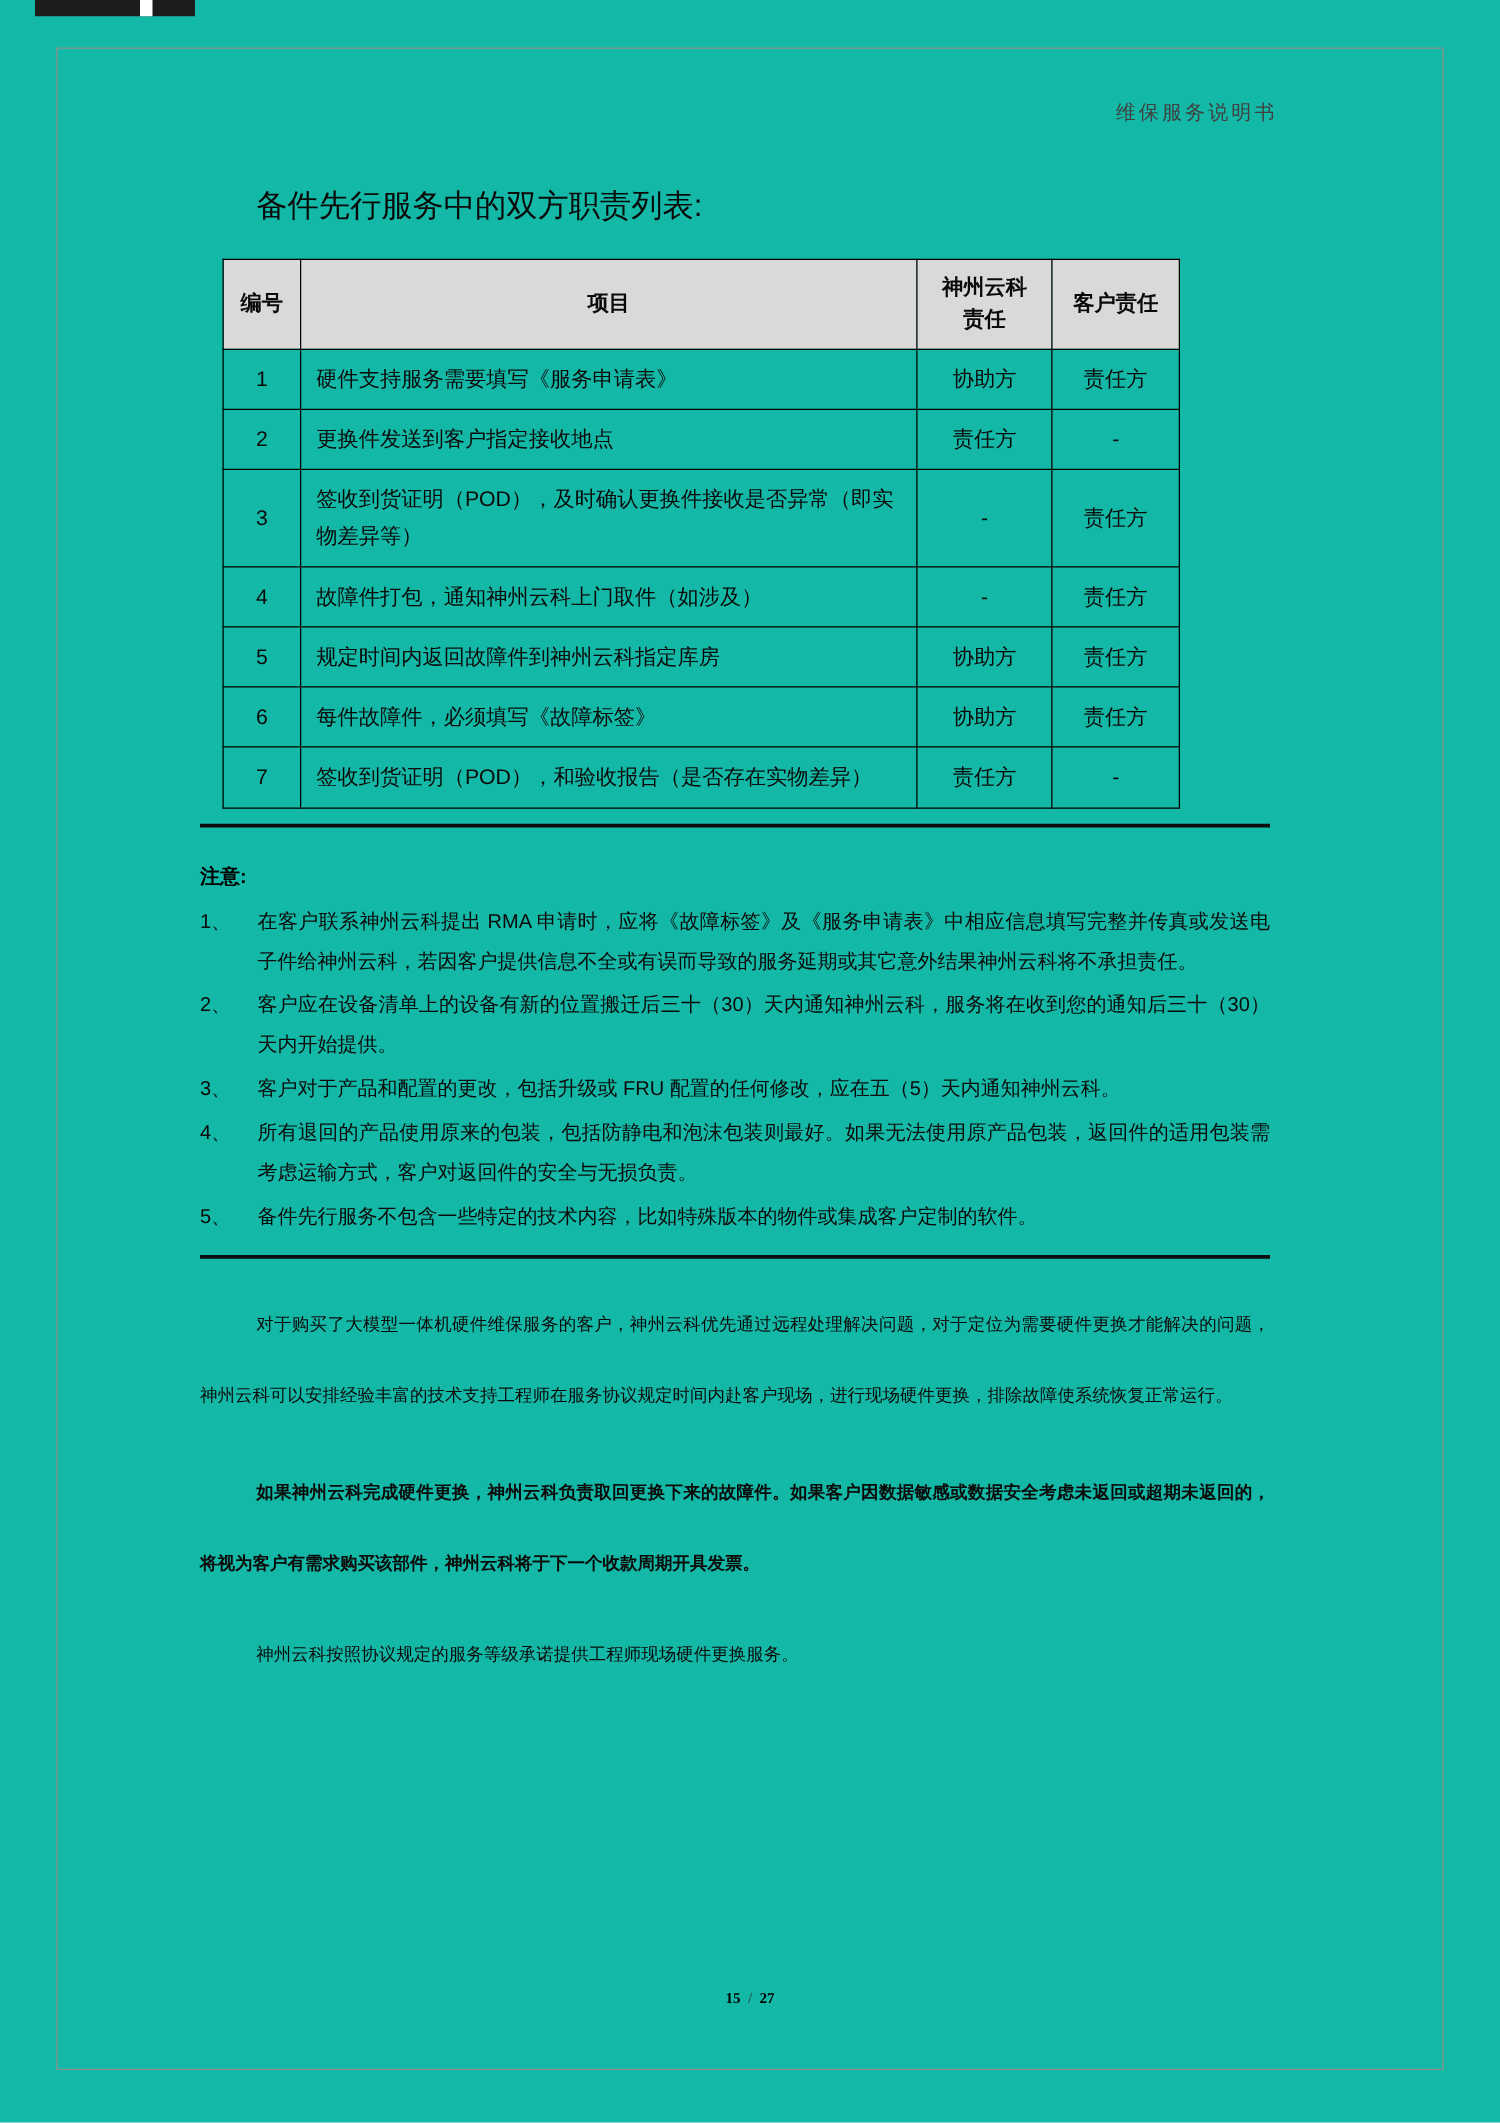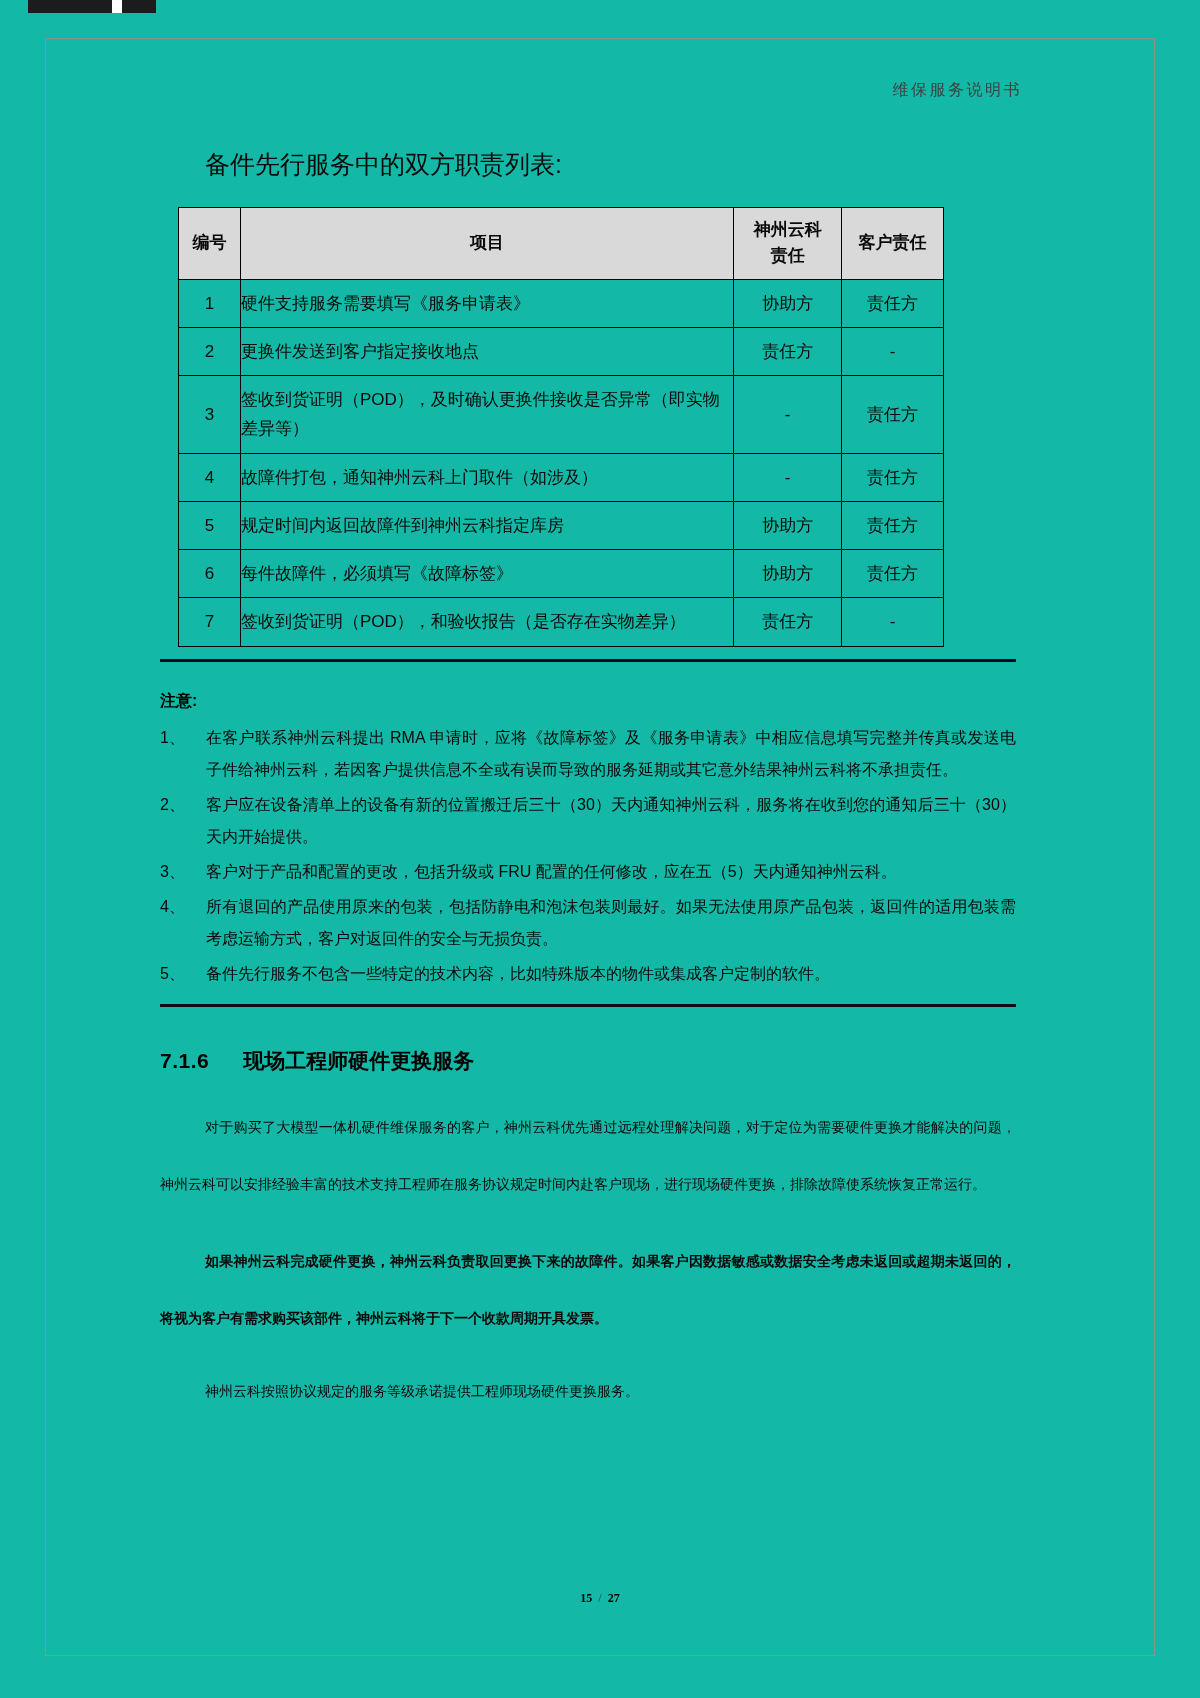--- a/index.html
+++ b/index.html
@@ -33,21 +33,21 @@
   .intro { font-size: 25px; padding-left: 45px; margin-bottom: 26px; color: #0a0a0a; }
 
   table.resp { border-collapse: collapse; width: 766px; margin-left: 18px; }
   table.resp th, table.resp td { border: 1.5px solid #000; font-size: 17px; color: #0a0a0a; }
   table.resp th {
     background: #d9d9d9; font-weight: bold; text-align: center;
     padding: 9px 4px; line-height: 1.55;
   }
   table.resp th.wrap2 { white-space: pre-line; }
   table.resp td { padding: 9px 6px; text-align: center; line-height: 1.72; }
-  table.resp td.item { text-align: left; padding: 9px 0; }
+  table.resp td.item { text-align: left; padding: 9px 12px; }
   col.c-no { width: 62px; } col.c-item { width: 494px; }
   col.c-vendor { width: 108px; } col.c-cust { width: 102px; }
 
   .rule { height: 3px; background: #0d0d0d; margin-top: 12px; }
   .rule.second { margin-top: 14px; }
 
   .notes-title { font-size: 16px; font-weight: bold; margin-top: 29px; color: #000; }
   .notes { margin-top: 10px; }
   .note { display: flex; font-size: 16px; line-height: 32px; margin-bottom: 3px; color: #0a0a0a; }
   .note .num { flex: 0 0 46px; }
@@ -169,23 +169,20 @@
         <span class="txt">所有退回的产品使用原来的包装，包括防静电和泡沫包装则最好。如果无法使用原产品包装，返回件的适用包装需考虑运输方式，客户对返回件的安全与无损负责。</span>
       </div>
       <div class="note">
         <span class="num">5、</span>
         <span class="txt">备件先行服务不包含一些特定的技术内容，比如特殊版本的物件或集成客户定制的软件。</span>
       </div>
     </div>
 
     <div class="rule second"></div>
 
-    <h2 class="section-heading">
-      <span class="sec-num">7.1.6</span><span>现场工程师硬件更换服务</span>
-    </h2>
 
     <p class="body-para p1">对于购买了大模型一体机硬件维保服务的客户，神州云科优先通过远程处理解决问题，对于定位为需要硬件更换才能解决的问题，神州云科可以安排经验丰富的技术支持工程师在服务协议规定时间内赴客户现场，进行现场硬件更换，排除故障使系统恢复正常运行。</p>
     <p class="body-para p2">如果神州云科完成硬件更换，神州云科负责取回更换下来的故障件。如果客户因数据敏感或数据安全考虑未返回或超期未返回的，将视为客户有需求购买该部件，神州云科将于下一个收款周期开具发票。</p>
     <p class="body-para p3">神州云科按照协议规定的服务等级承诺提供工程师现场硬件更换服务。</p>
 
   </div>
 
   <div class="doc-footer">
     <span class="pg">15</span><span class="sep">/</span><span class="pg">27</span>
   </div>

